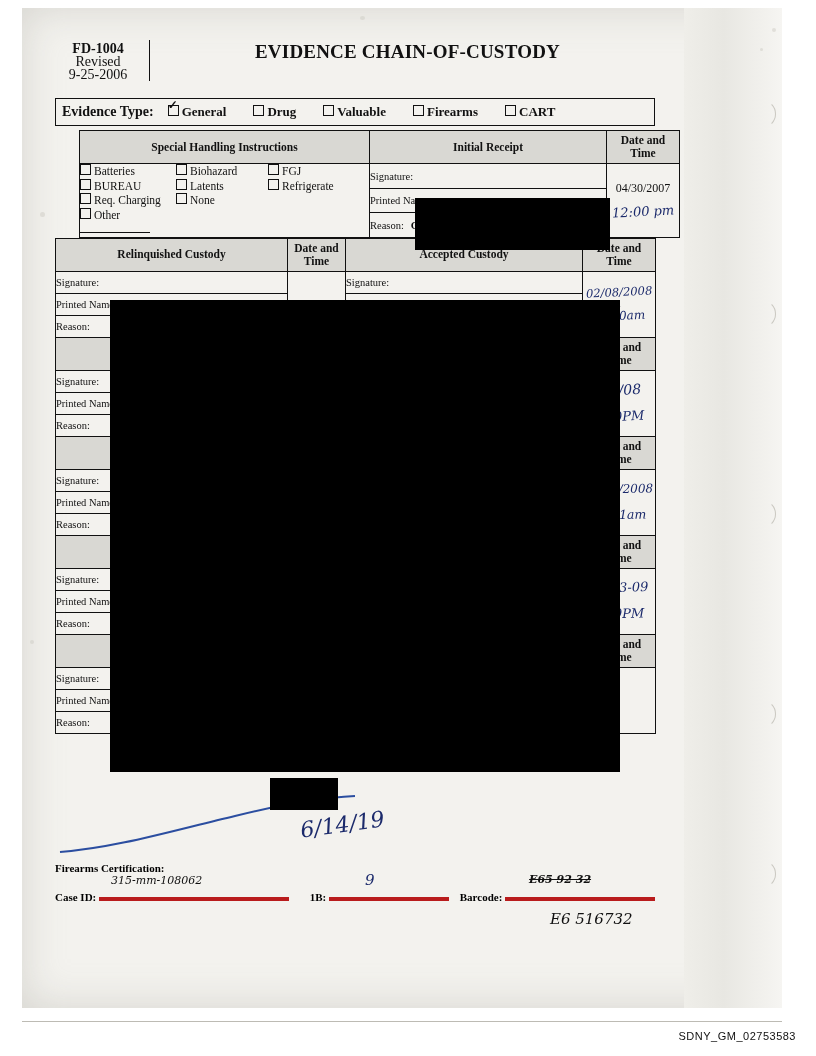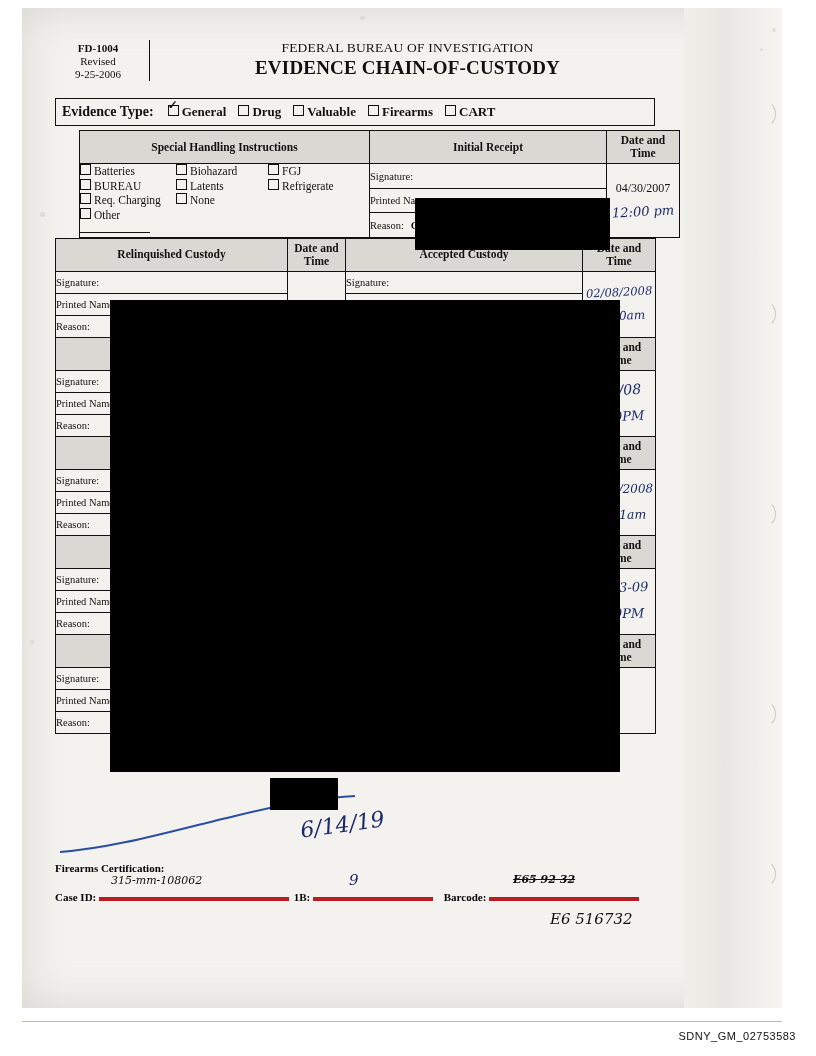--- a/index.html
+++ b/index.html
@@ -64,21 +64,21 @@
   }
 
   .header-row {
     display: flex;
     align-items: flex-start;
     height: 52px;
   }
   .form-id {
     width: 86px;
     text-align: center;
-    font-size: 11px;
+    font-size: 14px;
     line-height: 13px;
     font-weight: bold;
     border-right: 1.5px solid #111;
     padding-right: 8px;
     padding-top: 2px;
   }
   .form-id .rev { font-weight: normal; }
   .title-block {
     flex: 1;
     text-align: center;
@@ -115,21 +115,21 @@
     display: flex;
     align-items: center;
     padding-left: 6px;
     font-size: 14px;
     font-weight: bold;
   }
   .evtype .lbl { margin-right: 14px; }
   .evtype .opt {
     font-size: 13px;
     font-weight: bold;
-    margin-right: 12px;
+    margin-right: 27px;
     white-space: nowrap;
   }
   .box {
     display: inline-block;
     width: 9px; height: 9px;
     border: 1.2px solid #111;
     margin-right: 3px;
     position: relative;
     top: 0px;
   }
@@ -286,21 +286,20 @@
 
   <div id="form">
 
     <div class="header-row">
       <div class="form-id">
         <div>FD-1004</div>
         <div class="rev">Revised</div>
         <div class="rev">9-25-2006</div>
       </div>
       <div class="title-block">
-        <div class="title-small">FEDERAL BUREAU OF INVESTIGATION</div>
         <div class="title-big">EVIDENCE CHAIN-OF-CUSTODY</div>
       </div>
     </div>
 
     <div class="evtype" style="margin-top:6px;">
       <span class="lbl">Evidence Type:</span>
       <span class="opt"><span class="box checked"></span><span>General</span></span>
       <span class="opt"><span class="box"></span><span>Drug</span></span>
       <span class="opt"><span class="box"></span><span>Valuable</span></span>
       <span class="opt"><span class="box"></span><span>Firearms</span></span>
@@ -506,21 +505,21 @@
 
   <div class="handblue" style="position:absolute; left:300px; top:812px; font-size:22px; transform:rotate(-8deg);">6/14/19</div>
 
   <div id="cert">
     <div class="b">Firearms Certification:</div>
     <div style="margin-top:12px; white-space:nowrap; position:relative;">
       <span class="b">Case ID:</span>
       <span class="dotline" style="width:190px; position:relative;">
         <span class="handsm" style="position:absolute; left:12px; top:-12px;">315-mm-108062</span>
       </span>
-      <span class="b" style="margin-left:2px">1B:</span>
+      <span class="b" style="margin-left:18px">1B:</span>
       <span class="dotline" style="width:120px; position:relative;">
         <span class="handblue" style="position:absolute; left:36px; top:-15px; font-size:15px;">9</span>
       </span>
       <span class="b" style="margin-left:8px">Barcode:</span>
       <span class="dotline" style="width:150px; position:relative;">
         <span class="handsm" style="position:absolute; left:24px; top:-13px; text-decoration:line-through; font-weight:bold;">E65 92 32</span>
       </span>
       <span class="handsm" style="position:absolute; left:495px; top:24px; font-size:15px;">E6 516732</span>
     </div>
   </div>

